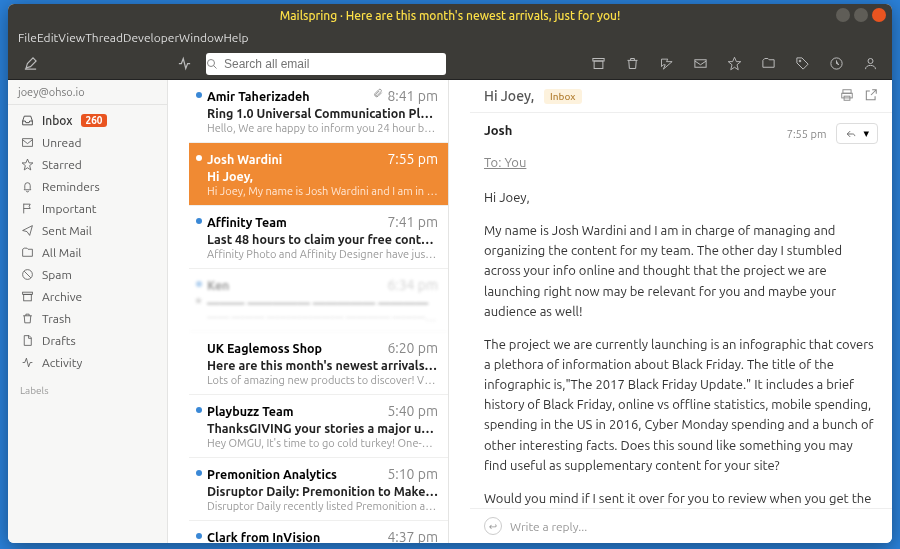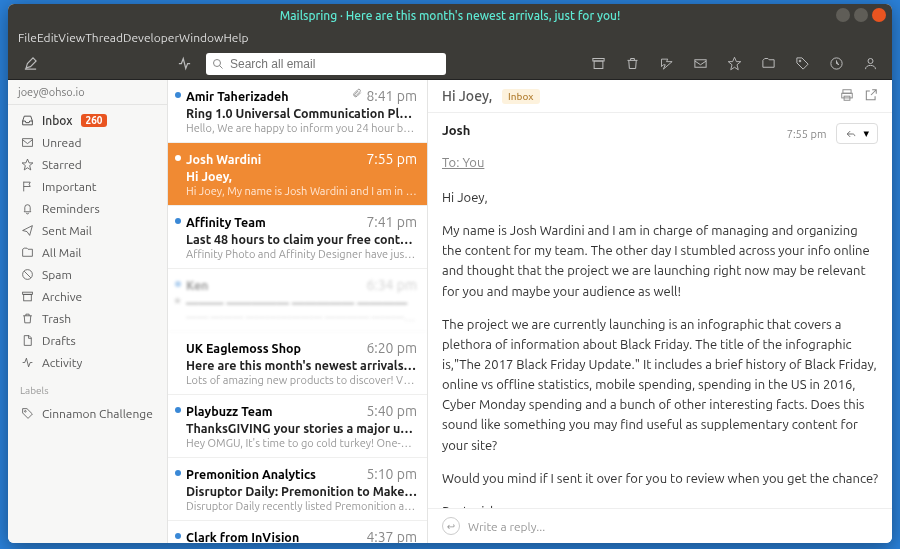--- a/index.html
+++ b/index.html
@@ -1,31 +1,31 @@
 <!DOCTYPE html>
 <html><head>
 <meta charset="utf-8">
 <style>
 * { box-sizing: border-box; margin: 0; padding: 0; }
 body { font-family: "Ubuntu", "Segoe UI", -apple-system, sans-serif; font-size: 13px; background: #2a80d8; width: 900px; height: 549px; overflow: hidden; position: relative; }
 .window { position: absolute; top: 4px; left: 8px; right: 8px; bottom: 6px; background: #fff; border-radius: 6px; overflow: hidden; display: flex; flex-direction: column; box-shadow: 0 4px 20px rgba(0,0,0,.4); }
-.titlebar { background: #3c3b37; color: #5eead4; height: 22px; display: flex; align-items: center; justify-content: center; position: relative; font-size: 12px; font-weight: 500; }
+.titlebar { background: #3c3b37; color: #fde047; height: 22px; display: flex; align-items: center; justify-content: center; position: relative; font-size: 12px; font-weight: 500; }
 .winbtns { position: absolute; right: 6px; display: flex; gap: 4px; }
 .winbtn { width: 14px; height: 14px; border-radius: 50%; display: flex; align-items: center; justify-content: center; font-size: 9px; color: #555; }
 .wclose { background: #e95420; }
 .wmin, .wmax { background: #5f5d57; }
 .menubar { background: #3c3b37; color: #ddd; height: 22px; display: flex; align-items: center; padding: 0 10px; font-size: 12px; }
 .menubar span { cursor: pointer; }
 .toolbar { background: #3c3b37; height: 32px; display: flex; align-items: center; padding: 0 10px; gap: 10px; border-bottom: 1px solid #222; }
 .tbtn { width: 24px; height: 24px; display: flex; align-items: center; justify-content: center; color: #bbb; cursor: pointer; }
 .tbtn svg { width: 15px; height: 15px; fill: currentColor; stroke: currentColor; }
-.search { flex: 0 0 240px; height: 22px; background: #fff; border-radius: 3px; display: flex; align-items: center; padding: 0 6px; gap: 6px; }
+.search { flex: 0 0 240px; height: 22px; background: #fff; border-radius: 3px; display: flex; align-items: center; padding: 0 0; gap: 6px; }
 .search input { border: none; outline: none; flex: 1; font-size: 12px; }
 .spacer { flex: 1; }
-.content { flex: 1; display: flex; overflow: hidden; }
+.content { flex: 1; display: flex; overflow: hidden; gap: 21px; }
 .sidebar { width: 160px; background: #f7f7f6; border-right: 1px solid #e4e4e3; display: flex; flex-direction: column; font-size: 12px; color: #555; }
 .acct { padding: 6px 10px; font-size: 11px; color: #777; border-bottom: 1px solid #e4e4e3; }
 .navlist { padding: 4px 0; }
 .navitem { display: flex; align-items: center; gap: 8px; padding: 4px 12px; cursor: pointer; }
 .navitem.selected { color: #333; font-weight: 500; }
 .badge { background: #e95420; color: #fff; font-size: 10px; padding: 1px 5px; border-radius: 3px; font-weight: 600; }
 .navicon { width: 14px; height: 14px; display: flex; align-items: center; justify-content: center; }
 .navicon svg { width: 13px; height: 13px; fill: none; stroke: currentColor; stroke-width: 1.5; }
 .lblhdr { padding: 8px 12px 2px; font-size: 10px; color: #999; }
 .maillist { width: 260px; background: #fff; border-right: 1px solid #e4e4e3; overflow-y: auto; }
@@ -180,32 +180,32 @@
             <span class="navicon">
               <svg viewBox="0 0 24 24">
                 <path d="M12 2l3 7h7l-6 5 2 8-6-4-6 4 2-8-6-5h7z"></path>
               </svg>
             </span>
     <span>Starred</span>
     </div>
           <div class="navitem">
             <span class="navicon">
               <svg viewBox="0 0 24 24">
+                <path d="M6 18h12l-1-2V10a5 5 0 00-10 0v6zM10 20a2 2 0 004 0"></path>
+              </svg>
+            </span>
+    <span>Reminders</span>
+    </div>
+          <div class="navitem">
+            <span class="navicon">
+              <svg viewBox="0 0 24 24">
                 <path d="M5 3v18M5 4h12l-2 4 2 4H5"></path>
               </svg>
             </span>
     <span>Important</span>
-    </div>
-          <div class="navitem">
-            <span class="navicon">
-              <svg viewBox="0 0 24 24">
-                <path d="M6 18h12l-1-2V10a5 5 0 00-10 0v6zM10 20a2 2 0 004 0"></path>
-              </svg>
-            </span>
-    <span>Reminders</span>
     </div>
           <div class="navitem">
             <span class="navicon">
               <svg viewBox="0 0 24 24">
                 <path d="M3 12l18-9-5 18-5-7z"></path>
               </svg>
             </span>
     <span>Sent Mail</span>
     </div>
           <div class="navitem">
@@ -253,31 +253,20 @@
           <div class="navitem">
             <span class="navicon">
               <svg viewBox="0 0 24 24">
                 <path d="M3 12h4l3-8 4 16 3-8h4"></path>
               </svg>
             </span>
     <span>Activity</span>
     </div>
         </div>
       <div class="lblhdr">Labels</div>
-      <div class="navlist" id="lbllist">
-          <div class="navitem">
-            <span class="navicon">
-              <svg viewBox="0 0 24 24">
-                <path d="M3 3h8l10 10-8 8L3 11z"></path>
-                <circle cx="8" cy="8" r="1.5"></circle>
-              </svg>
-            </span>
-            <span>Cinnamon Challenge</span>
-          </div>
-        </div>
     </div>
 
     <div class="maillist" id="maillist">
         <div class="mailitem">
           <span class="dot"></span>
 
     <div class="mhead">
       <span class="msender">Amir Taherizadeh</span>
       <span class="mtime"><svg width="10" height="10" viewBox="0 0 24 24">
                 <path d="M21 11l-9 9a5 5 0 01-7-7l9-9a3.5 3.5 0 015 5l-9 9a2 2 0 01-3-3l8-8" fill="none" stroke="#888" stroke-width="2"></path>

